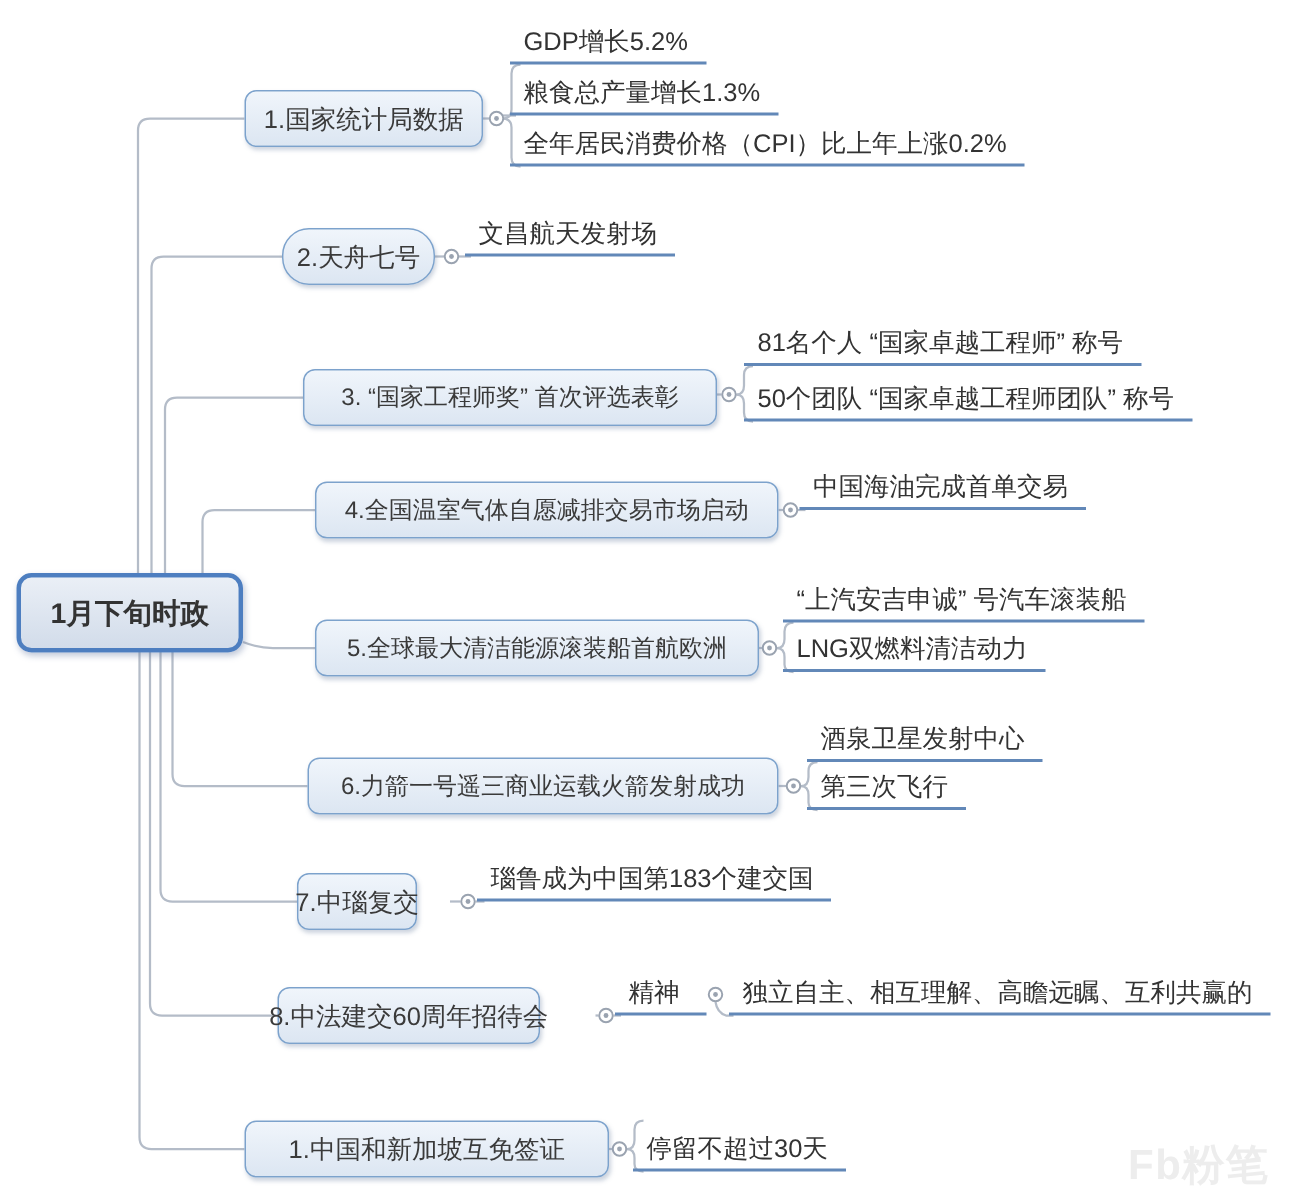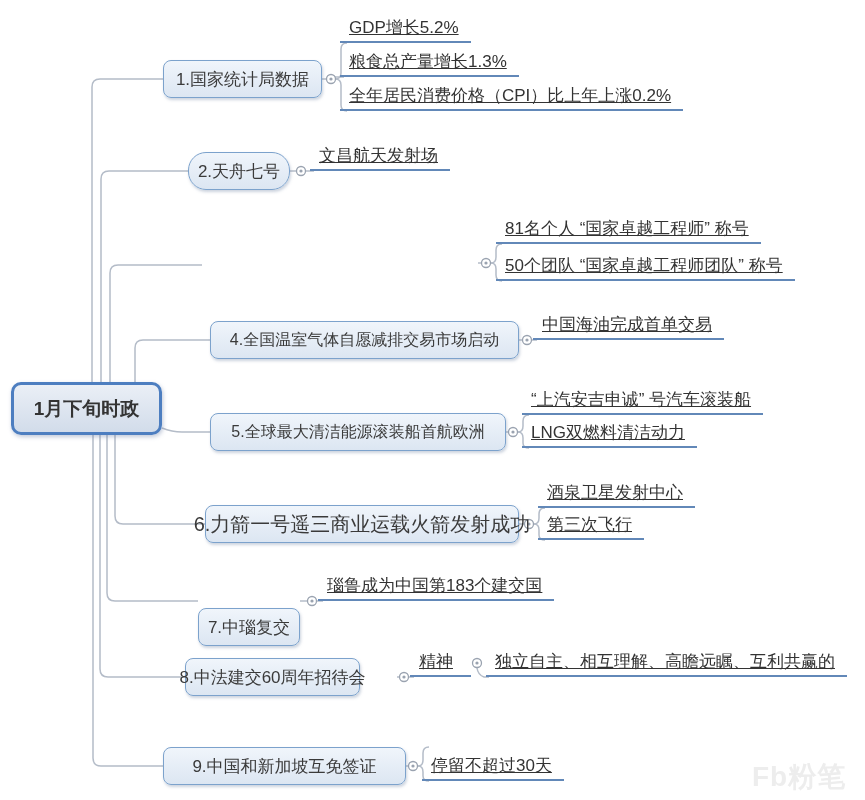--- a/index.html
+++ b/index.html
@@ -25,21 +25,20 @@
     background:linear-gradient(#eaeff6,#d2dcea);
     border:3px solid #4d7ec0;border-radius:10px;
     box-shadow:1px 2px 4px rgba(100,120,160,.4);
     font-size:19px;font-weight:bold;color:#333333;white-space:nowrap;
   }
   .leaf{
     position:absolute;box-sizing:border-box;white-space:nowrap;
     font-size:17px;line-height:21px;color:#333333;
     padding:0 12px 3px 9px;
     border-bottom:2.5px solid #6288b8;
-    text-decoration:underline;
   }
   .watermark{
     position:absolute;left:752px;top:758px;
     font-size:28px;font-weight:bold;color:#ededed;letter-spacing:1px;
   }
 </style>
 </head>
 <body>
 
 <div class="canvas">
@@ -122,26 +121,27 @@
     <g>
         <circle class="toggle-ring" cx="413" cy="766" r="4.5"></circle>
         <circle class="toggle-dot" cx="413" cy="766" r="1.6"></circle>
       </g>
   </svg>
 
   <div class="root">1月下旬时政</div>
 
   <div class="topic" style="left:163px;top:60px;width:159px;">1.国家统计局数据</div>
   <div class="topic" style="left:188px;top:152px;width:102px;border-radius:18px;">2.天舟七号</div>
+  <div class="topic" style="left:202px;top:246px;width:276px;font-size:16px;">3. “国家工程师奖” 首次评选表彰</div>
   <div class="topic" style="left:210px;top:321px;width:309px;font-size:16px;">4.全国温室气体自愿减排交易市场启动</div>
   <div class="topic" style="left:210px;top:413px;width:296px;font-size:16px;">5.全球最大清洁能源滚装船首航欧洲</div>
-  <div class="topic" style="left:205px;top:505px;width:314px;font-size:20px;">6.力箭一号遥三商业运载火箭发射成功</div>
-  <div class="topic" style="left:198px;top:608px;width:102px;">7.中瑙复交</div>
+  <div class="topic" style="left:205px;top:505px;width:314px;font-size:16px;">6.力箭一号遥三商业运载火箭发射成功</div>
+  <div class="topic" style="left:198px;top:582px;width:80px;">7.中瑙复交</div>
   <div class="topic" style="left:185px;top:658px;width:175px;">8.中法建交60周年招待会</div>
-  <div class="topic" style="left:163px;top:747px;width:243px;">9.中国和新加坡互免签证</div>
+  <div class="topic" style="left:163px;top:747px;width:243px;">1.中国和新加坡互免签证</div>
 
   <div class="leaf" style="left:340px;top:17px;">GDP增长5.2%</div>
   <div class="leaf" style="left:340px;top:51px;">粮食总产量增长1.3%</div>
   <div class="leaf" style="left:340px;top:85px;">全年居民消费价格（CPI）比上年上涨0.2%</div>
   <div class="leaf" style="left:310px;top:145px;">文昌航天发射场</div>
   <div class="leaf" style="left:496px;top:218px;">81名个人 “国家卓越工程师” 称号</div>
   <div class="leaf" style="left:496px;top:255px;">50个团队 “国家卓越工程师团队” 称号</div>
   <div class="leaf" style="left:533px;top:314px;">中国海油完成首单交易</div>
   <div class="leaf" style="left:522px;top:389px;">“上汽安吉申诚” 号汽车滚装船</div>
   <div class="leaf" style="left:538px;top:482px;">酒泉卫星发射中心</div>

